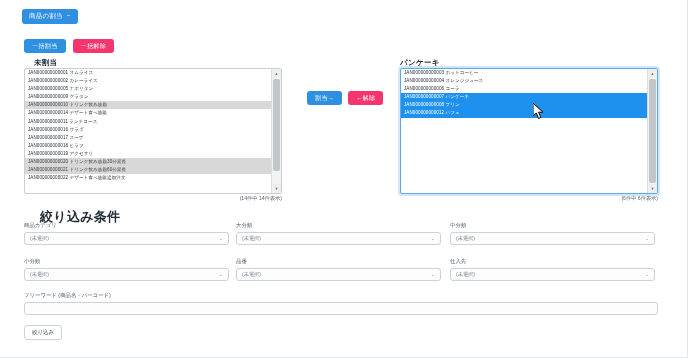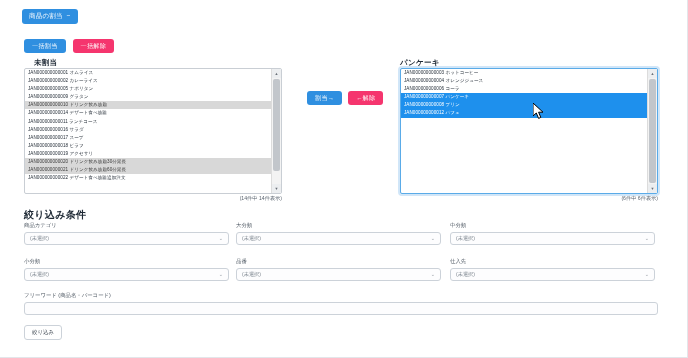--- a/index.html
+++ b/index.html
@@ -169,23 +169,23 @@
     position: absolute;
     left: 307px;
     top: 91px;
     display: flex;
     gap: 6px;
   }
 
   
   .filter-head {
     position: absolute;
-    left: 24px;
+    left: 40px;
     top: 208px;
-    font-size: 10px;
+    font-size: 13px;
     font-weight: 700;
     color: #1f2a36;
     letter-spacing: 0.3px;
     text-align: right;
   }
   .field {
     position: absolute;
   }
   .field-label {
     font-size: 5.4px;

